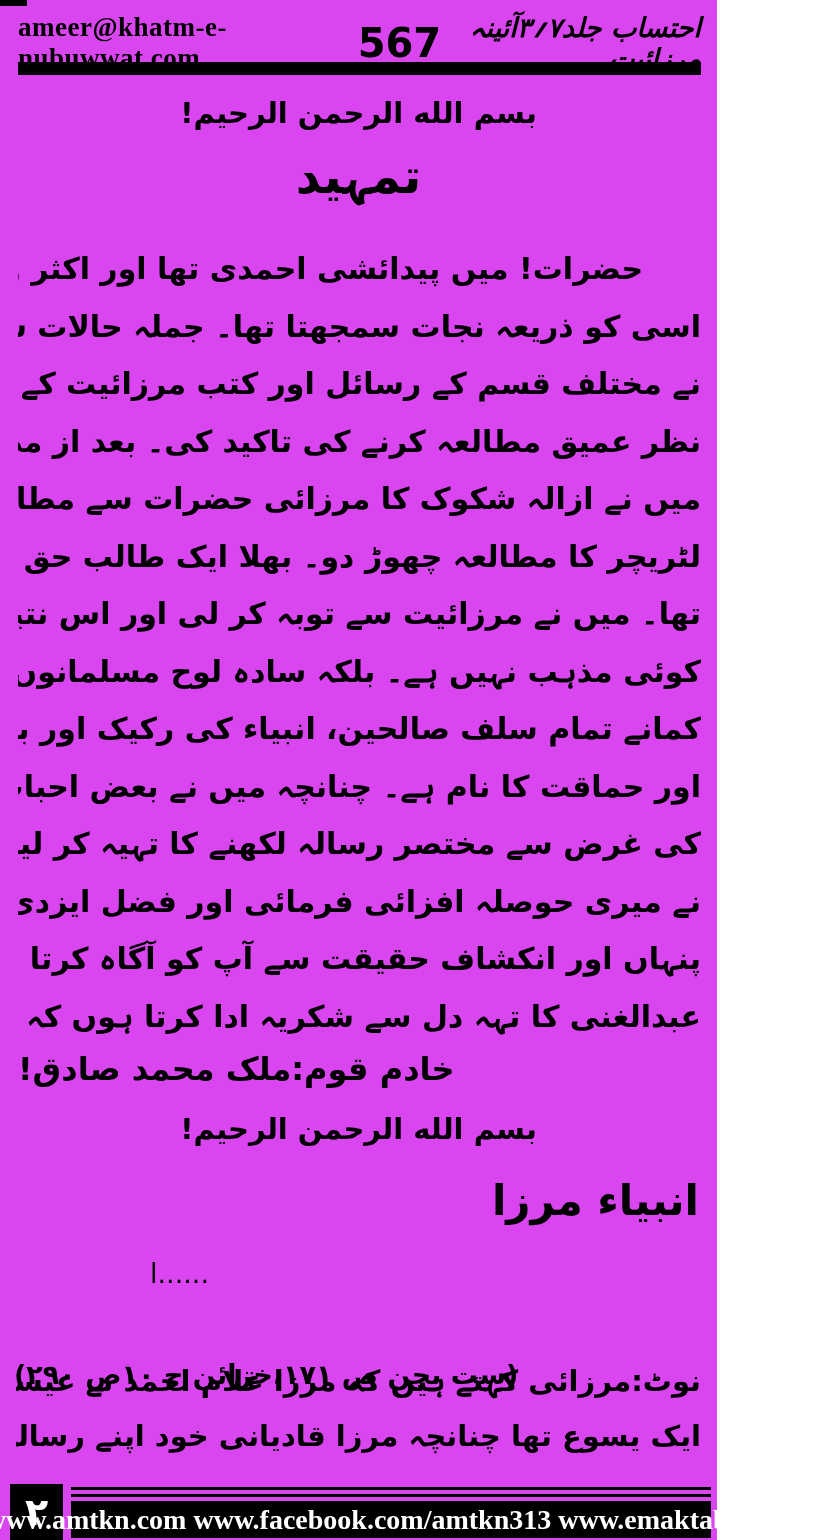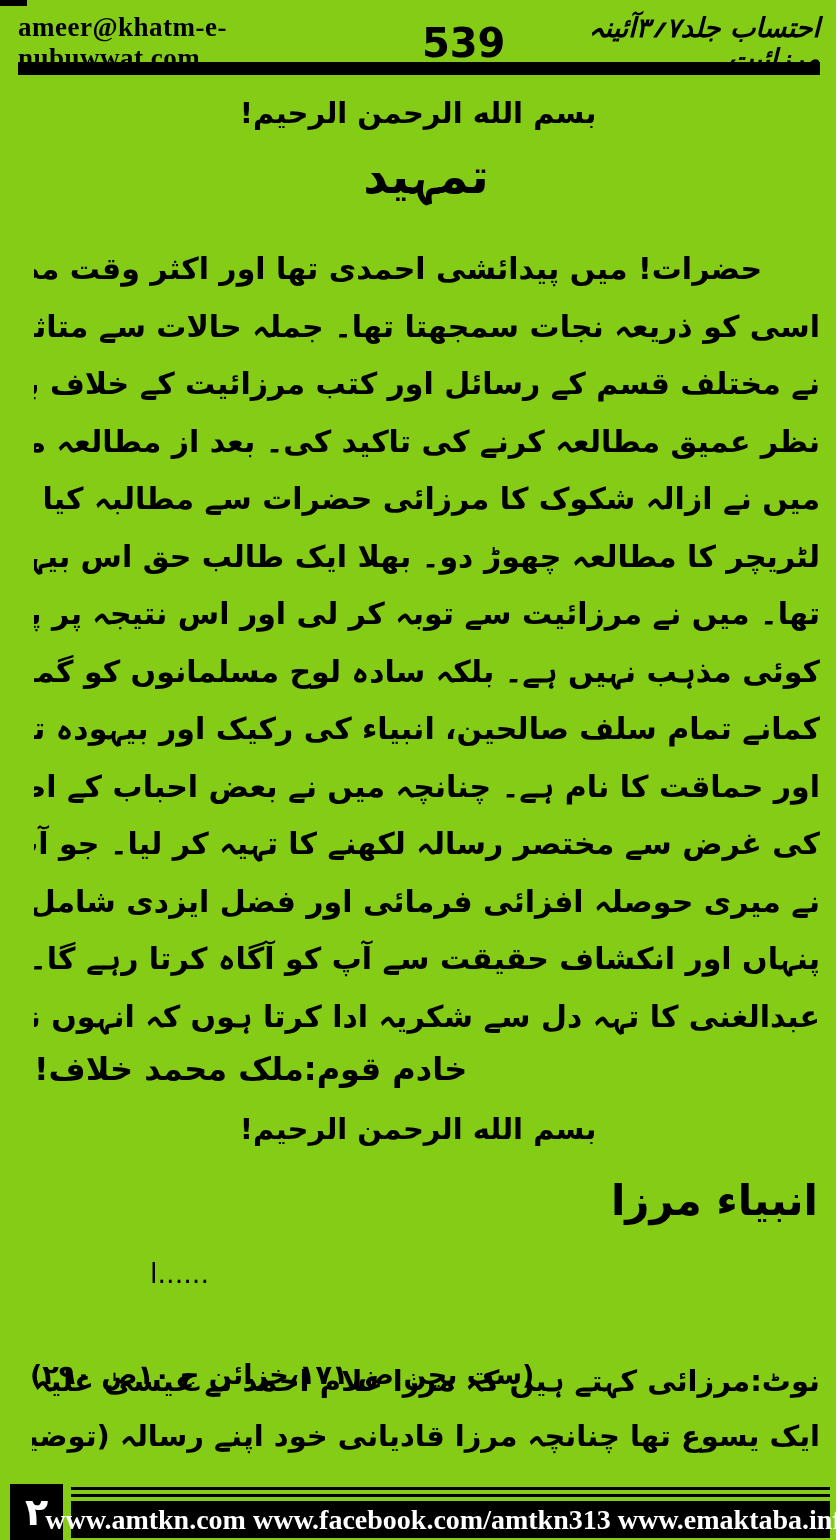--- a/index.html
+++ b/index.html
@@ -1,23 +1,23 @@
 <!DOCTYPE html>
 <html lang="ur"><head>
 <meta charset="utf-8">
 <style>
   * { margin:0; padding:0; box-sizing:border-box; }
   html,body { background:#ffffff; }
   .page {
-    position:relative; width:836px; height:1540px;
-    background:#84cc16; color:#000;
+    position:relative; width:717px; height:1540px;
+    background:#d946ef; color:#000;
     font-family:"DejaVu Sans", sans-serif;
     overflow:hidden;
   }
-  .urdu { direction:rtl; font-weight:700;margin-left:16px; }
+  .urdu { direction:rtl; font-weight:700; }
 
   
   .top-mark { position:absolute; top:0; left:0; width:27px; height:6px; background:#000; }
   .header { position:absolute; top:12px; left:18px; right:16px; display:flex; align-items:center; }
   .email { font-family:"Liberation Serif", serif; font-weight:700; font-size:27px; letter-spacing:.5px; }
   .page-num-top { font-size:40px; line-height:40px; margin-left:34px; }
   .header-title { margin-left:auto; font-size:27px;font-style:italic; }
   .thick-rule { position:absolute; top:62px; left:18px; right:16px; height:13px; background:#000; }
 
   
@@ -57,21 +57,21 @@
 </style>
 </head>
 <body>
 
 <div class="page">
 
   <div class="top-mark"></div>
 
   <div class="header">
     <span class="email">ameer@khatm-e-nubuwwat.com</span>
-    <span class="page-num-top urdu">539</span>
+    <span class="page-num-top urdu">567</span>
     <span class="header-title urdu">احتساب جلد۷؍۳آئینہ مرزائیت</span>
   </div>
 
   <div class="thick-rule"></div>
 
   <div class="bismillah b1">بسم الله الرحمن الرحيم!</div>
 
   <div class="tamheed urdu">تمہید</div>
 
   <div class="body-text urdu">
@@ -84,21 +84,21 @@
     <div class="bl">تھا۔ میں نے مرزائیت سے توبہ کر لی اور اس نتیجہ پر پہنچا ہوں کہ مرزائی یا دوسرے لفظوں میں احمدی</div>
     <div class="bl">کوئی مذہب نہیں ہے۔ بلکہ سادہ لوح مسلمانوں کو گمراہ کرنے اور اپنا الّو سیدھا کرنے، کھانے،</div>
     <div class="bl">کمانے تمام سلف صالحین، انبیاء کی رکیک اور بیہودہ تاویلوں سے توہین کرنے اور دراصل جہالت</div>
     <div class="bl">اور حماقت کا نام ہے۔ چنانچہ میں نے بعض احباب کے اصرار پر مرزائیت کے ڈھول کا پول کھولنے</div>
     <div class="bl">کی غرض سے مختصر رسالہ لکھنے کا تہیہ کر لیا۔ جو آپ کے پیش نظر ہے۔ اگر قارئین کرام اور معاونین</div>
     <div class="bl">نے میری حوصلہ افزائی فرمائی اور فضل ایزدی شامل حال رہا تو بندہ وقتاً فوقتاً مرزائیت کے راز</div>
     <div class="bl">پنہاں اور انکشاف حقیقت سے آپ کو آگاہ کرتا رہے گا۔ آخر میں میں حکیم عبدالرحمٰن اور بھائی</div>
     <div class="bl end">عبدالغنی کا تہہ دل سے شکریہ ادا کرتا ہوں کہ انہوں نے میری معاونت فرمائی۔</div>
   </div>
 
-  <div class="signature urdu">خادم قوم:ملک محمد خلاف!</div>
+  <div class="signature urdu">خادم قوم:ملک محمد صادق!</div>
 
   <div class="bismillah b2">بسم الله الرحمن الرحيم!</div>
 
   <div class="aqaid urdu">انبیاء مرزا</div>
 
   <div class="quote-marker">ا......</div>
 
   <div class="reference urdu">(ست بچن ص ۱۷۱،خزائن ج ۱۰ص ۲۹۰)</div>
 
   <div class="note urdu">

